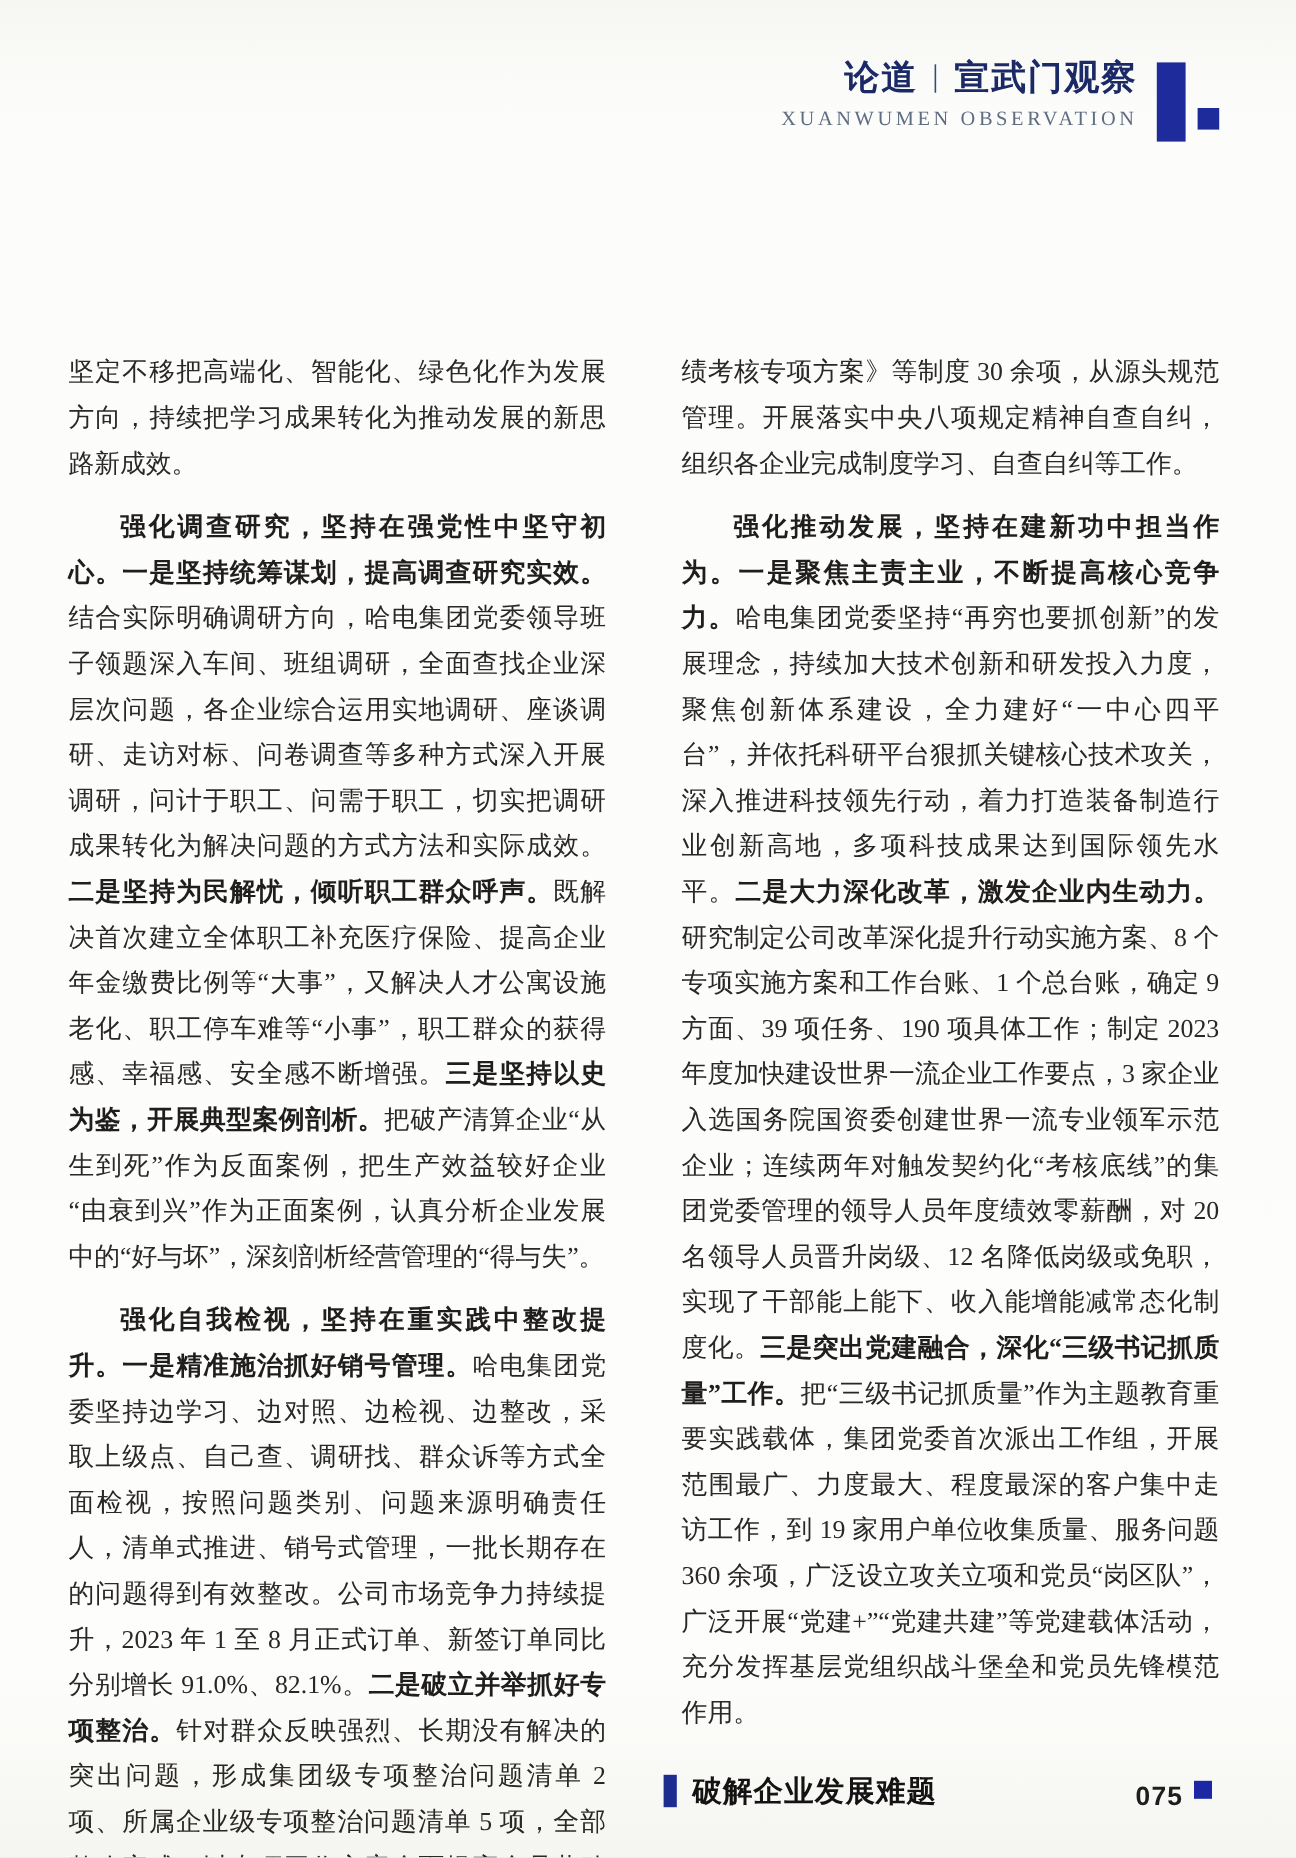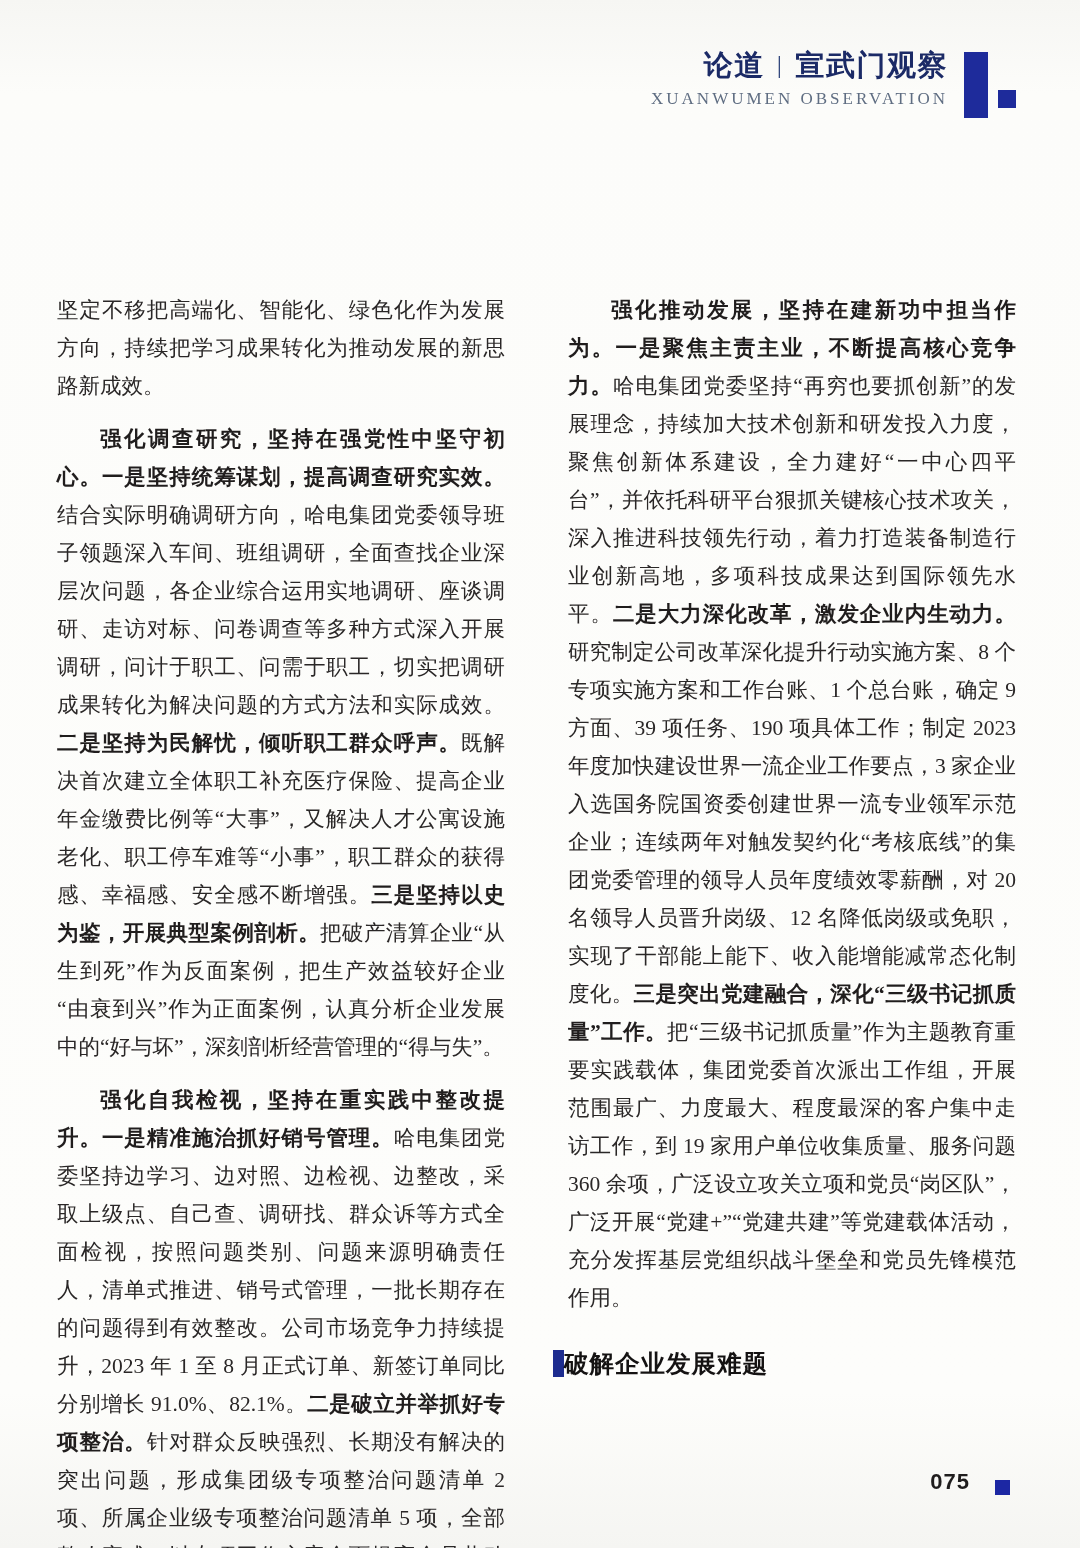--- a/index.html
+++ b/index.html
@@ -48,36 +48,36 @@
     margin:15px;
     font-size:21.5px;line-height:38px;
     color:#2a2727;
     text-align:justify;
     text-justify:inter-character;
   }
   .para.indent{text-indent:2em;}
   .para .b{font-weight:bold;color:#201d1d;}
 
   .section-heading{
-    display:flex;align-items:center;
+    display:flex;align-items:center;gap:13px;
     margin:30px 0 22px 0;
   }
   .heading-bar{
     display:inline-block;width:11px;height:27px;
     background:#1d2c8f;flex:none;
   }
   .heading-text{
     font-size:24.5px;font-weight:bold;color:#141212;
     letter-spacing:1px;
   }
 
   
   .footer{
-    position:absolute;right:70px;bottom:53px;
-    display:flex;align-items:flex-end;gap:25px;
+    position:absolute;right:70px;bottom:38px;
+    display:flex;align-items:flex-start;gap:9px;
   }
   .page-num{
     font-family:"Liberation Sans", sans-serif;
     font-size:22px;font-weight:bold;color:#1f1d1d;letter-spacing:1px;
   }
   .page-num-square{
     display:inline-block;width:15px;height:15px;background:#1c27a3;
   }
 </style>
 </head>
@@ -98,20 +98,21 @@
     </div>
   </div>
 
   <div class="columns">
     <section class="col">
         <p class="para"><span>坚定不移把高端化、智能化、绿色化作为发展方向，持续把学习成果转化为推动发展的新思路新成效。</span></p>
         <p class="para indent"><span class="b">强化调查研究，坚持在强党性中坚守初心。</span><span class="b">一是坚持统筹谋划，提高调查研究实效。</span><span>结合实际明确调研方向，哈电集团党委领导班子领题深入车间、班组调研，全面查找企业深层次问题，各企业综合运用实地调研、座谈调研、走访对标、问卷调查等多种方式深入开展调研，问计于职工、问需于职工，切实把调研成果转化为解决问题的方式方法和实际成效。</span><span class="b">二是坚持为民解忧，倾听职工群众呼声。</span><span>既解决首次建立全体职工补充医疗保险、提高企业年金缴费比例等“大事”，又解决人才公寓设施老化、职工停车难等“小事”，职工群众的获得感、幸福感、安全感不断增强。</span><span class="b">三是坚持以史为鉴，开展典型案例剖析。</span><span>把破产清算企业“从生到死”作为反面案例，把生产效益较好企业“由衰到兴”作为正面案例，认真分析企业发展中的“好与坏”，深刻剖析经营管理的“得与失”。</span></p>
         <p class="para indent"><span class="b">强化自我检视，坚持在重实践中整改提升。</span><span class="b">一是精准施治抓好销号管理。</span><span>哈电集团党委坚持边学习、边对照、边检视、边整改，采取上级点、自己查、调研找、群众诉等方式全面检视，按照问题类别、问题来源明确责任人，清单式推进、销号式管理，一批长期存在的问题得到有效整改。公司市场竞争力持续提升，2023 年 1 至 8 月正式订单、新签订单同比分别增长 91.0%、82.1%。</span><span class="b">二是破立并举抓好专项整治。</span><span>针对群众反映强烈、长期没有解决的突出问题，形成集团级专项整治问题清单 2 项、所属企业级专项整治问题清单 5 项，全部整改完成。以专项工作方案全面提高全员劳动生产率，截至 8 月底，全员劳动生产率同比提升 11.4%。</span><span class="b">三是常态长效推动建章立制。</span><span>针对发现的问题、制度漏洞，制定、修订《法治合规风控信息化建设规划方案》《哈电集团所属单位经营业</span></p>
       </section>
     <section class="col">
+        <p class="para"><span>绩考核专项方案》等制度 30 余项，从源头规范管理。开展落实中央八项规定精神自查自纠，组织各企业完成制度学习、自查自纠等工作。</span></p>
         <p class="para indent"><span class="b">强化推动发展，坚持在建新功中担当作为。</span><span class="b">一是聚焦主责主业，不断提高核心竞争力。</span><span>哈电集团党委坚持“再穷也要抓创新”的发展理念，持续加大技术创新和研发投入力度，聚焦创新体系建设，全力建好“一中心四平台”，并依托科研平台狠抓关键核心技术攻关，深入推进科技领先行动，着力打造装备制造行业创新高地，多项科技成果达到国际领先水平。</span><span class="b">二是大力深化改革，激发企业内生动力。</span><span>研究制定公司改革深化提升行动实施方案、8 个专项实施方案和工作台账、1 个总台账，确定 9 方面、39 项任务、190 项具体工作；制定 2023 年度加快建设世界一流企业工作要点，3 家企业入选国务院国资委创建世界一流专业领军示范企业；连续两年对触发契约化“考核底线”的集团党委管理的领导人员年度绩效零薪酬，对 20 名领导人员晋升岗级、12 名降低岗级或免职，实现了干部能上能下、收入能增能减常态化制度化。</span><span class="b">三是突出党建融合，深化“三级书记抓质量”工作。</span><span>把“三级书记抓质量”作为主题教育重要实践载体，集团党委首次派出工作组，开展范围最广、力度最大、程度最深的客户集中走访工作，到 19 家用户单位收集质量、服务问题 360 余项，广泛设立攻关立项和党员“岗区队”，广泛开展“党建+”“党建共建”等党建载体活动，充分发挥基层党组织战斗堡垒和党员先锋模范作用。</span></p>
         <div class="section-heading">
           <span class="heading-bar"></span>
           <span class="heading-text">破解企业发展难题</span>
         </div>
       </section>
   </div>
 
   <div class="footer">
     <span class="page-num">075</span>

